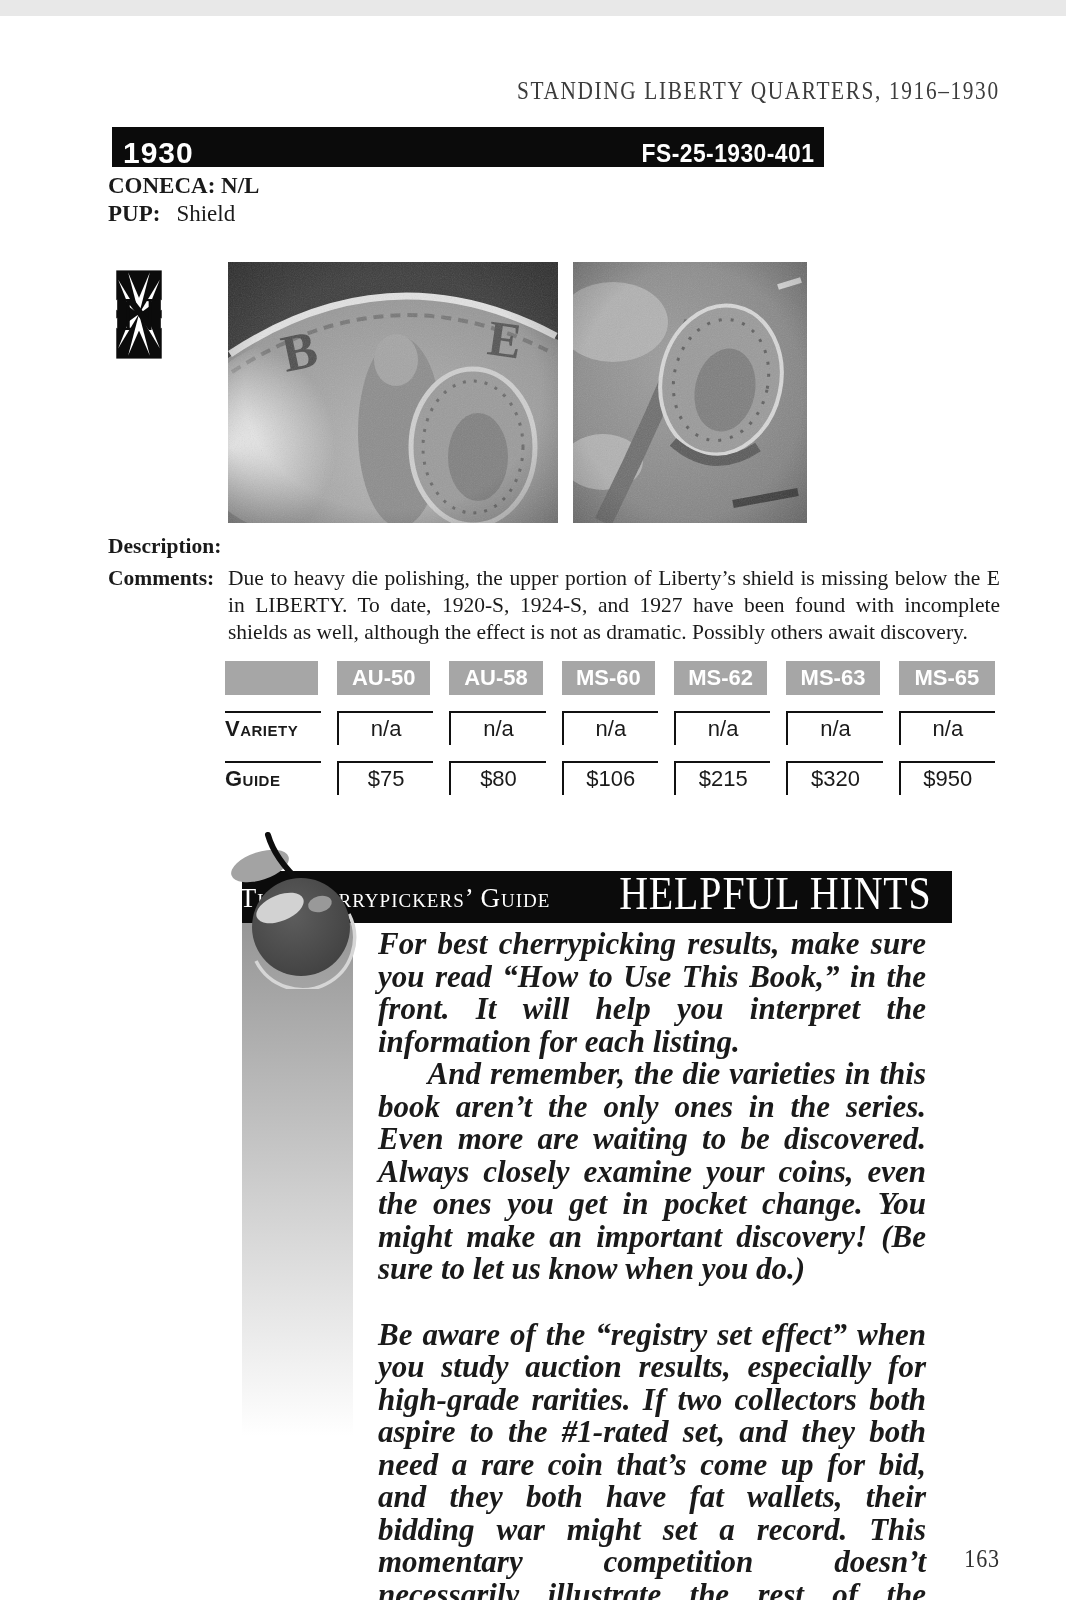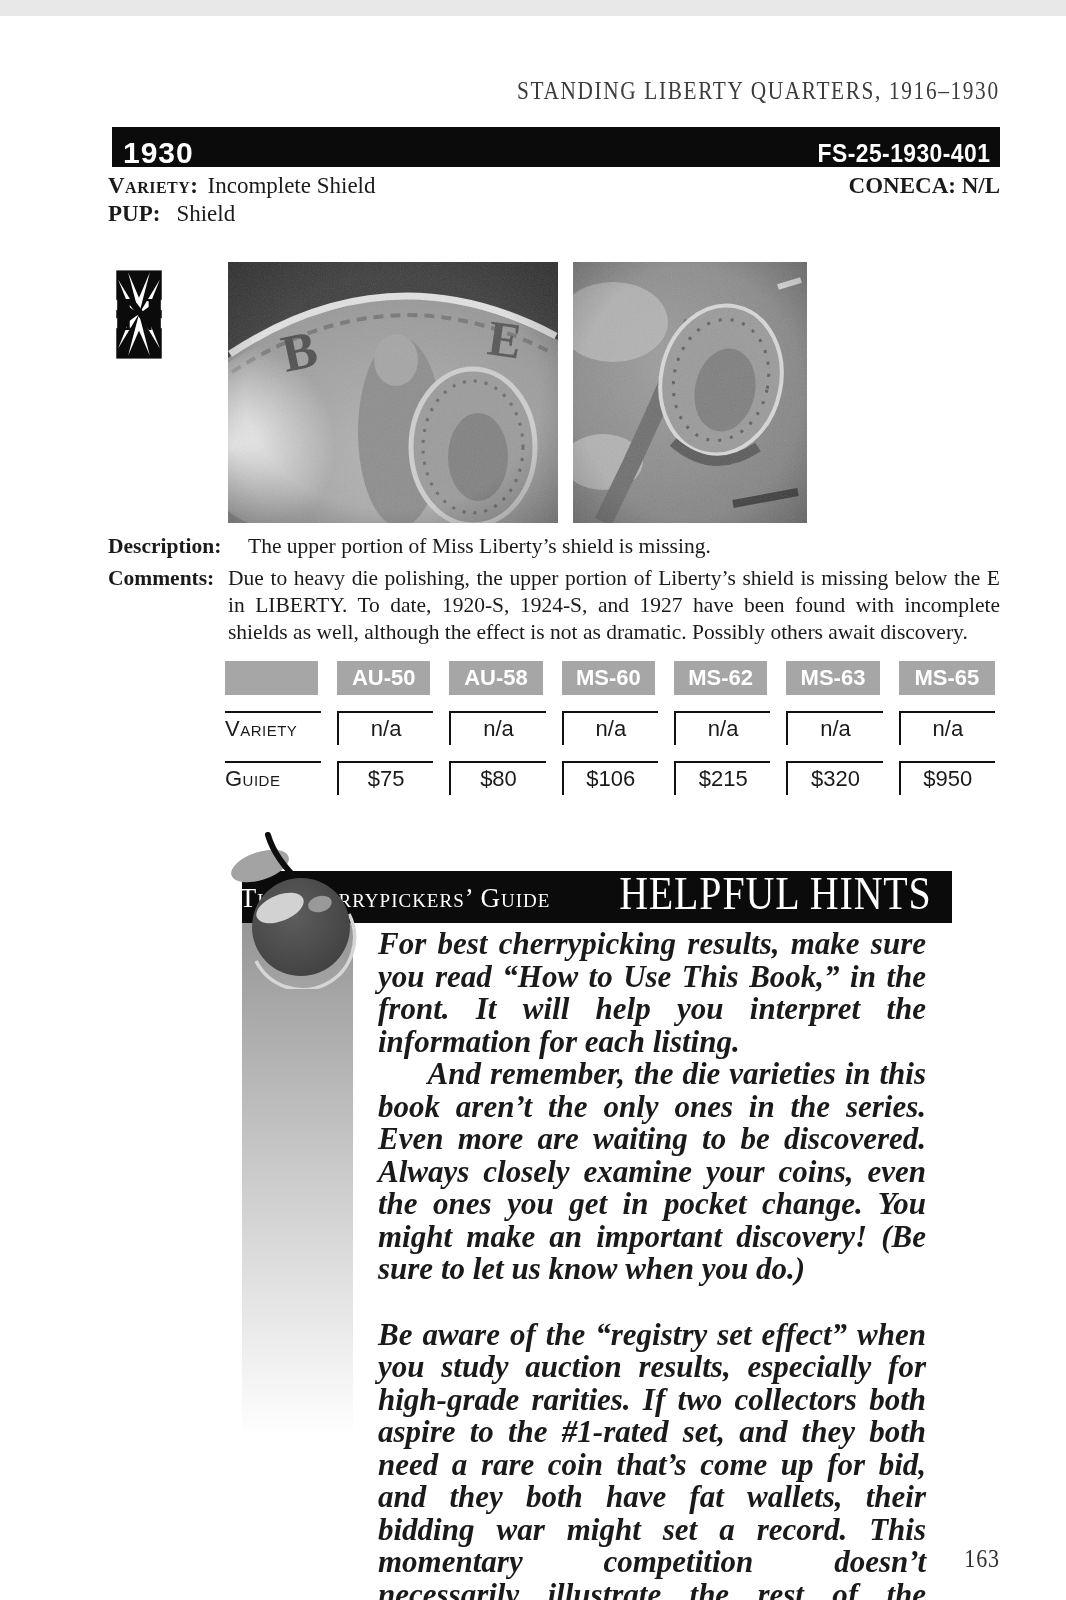--- a/index.html
+++ b/index.html
@@ -10,21 +10,21 @@
   }
   
   .running-head{
     position:absolute;top:60px;right:66px;
     font-family:"Liberation Serif",serif;font-size:26px;letter-spacing:2px;
     color:#3c3c3c;transform:scaleX(0.82);transform-origin:right center;
     white-space:nowrap;
   }
   
   .title-bar{
-    position:absolute;left:112px;top:111px;width:888px;height:40px;
+    position:absolute;left:112px;top:111px;width:712px;height:40px;
     background:#0b0b0b;display:flex;align-items:center;justify-content:space-between;
     box-sizing:border-box;padding:12px 10px 0 11px;
   }
   .title-year{
     font-family:"Liberation Sans",sans-serif;font-weight:700;font-size:30px;
     color:#ffffff;letter-spacing:1px;
   }
   .title-fs{
     font-family:"Liberation Sans",sans-serif;font-weight:700;font-size:26px;
     color:#ffffff;transform:scaleX(0.88);transform-origin:right center;letter-spacing:0.5px;
@@ -53,21 +53,21 @@
   .price-table{
     position:absolute;left:225px;top:645px;width:770px;
     display:grid;grid-template-columns:96px repeat(6,1fr);
     font-family:"Liberation Sans",sans-serif;
     gap:16px;
   }
   .pt-cell{height:34px;display:flex;align-items:center;justify-content:center;box-sizing:border-box;}
   .pt-head{background:#a6a6a6;color:#ffffff;font-weight:700;font-size:22px;border-right:3px solid #ffffff;}
   .pt-head-last{border-right:none;}
   .pt-rowlabel{
-    justify-content:flex-start;font-weight:400;font-variant:small-caps;font-size:22px;
+    justify-content:flex-start;font-weight:700;font-variant:small-caps;font-size:22px;
     border-top:2px solid #111111;letter-spacing:0.5px;
   }
   .pt-val{font-size:22px;border-top:2px solid #111111;border-left:2px solid #111111;}
   
   .hints-strip{
     position:absolute;left:242px;top:906px;width:111px;height:584px;
     background:linear-gradient(#969696,#d9d9d9 55%,#ffffff 88%);
   }
   .hints-bar{
     position:absolute;left:242px;top:855px;width:710px;height:52px;background:#0b0b0b;
@@ -104,23 +104,20 @@
 
   <div class="running-head">STANDING LIBERTY QUARTERS, 1916–1930</div>
 
   <div class="title-bar">
     <span class="title-year">1930</span>
     <span class="title-fs">FS-25-1930-401</span>
   </div>
 
   <div class="info-block">
     <div class="info-line">
-      <span>
-        <span class="sc-label">Variety:</span><span class="info-value">Incomplete Shield</span>
-      </span>
       <span class="b-label">CONECA: N/L</span>
     </div>
     <div class="info-line">
       <span>
         <span class="b-label">PUP:</span><span class="pup-value">Shield</span>
       </span>
     </div>
   </div>
 
   <svg class="n-badge" viewBox="-8 0 66 97">
@@ -198,21 +195,20 @@
     <ellipse cx="152" cy="128" rx="30" ry="42" transform="rotate(12 152 128)" fill="#7e7e7e"></ellipse>
     <path d="M100,180 Q140,215 185,185" stroke="#5a5a5a" stroke-width="10" fill="none"></path>
     <path d="M205,25 L228,18" stroke="#e0e0e0" stroke-width="6"></path>
     <path d="M160,242 L225,230" stroke="#3f3f3f" stroke-width="8"></path>
     <rect width="234" height="261" fill="url(#vigR)"></rect>
     <rect width="234" height="261" filter="url(#grain)" opacity="0.2"></rect>
   </svg>
 
   <div class="desc-row">
     <span class="field-label">Description:</span>
-    <span class="field-text">The upper portion of Miss Liberty’s shield is missing.</span>
   </div>
 
   <div class="comm-row">
     <span class="field-label">Comments:</span>
     <span class="field-text">Due to heavy die polishing, the upper portion of Liberty’s shield is missing below the E in LIBERTY. To date, 1920-S, 1924-S, and 1927 have been found with incomplete shields as well, although the effect is not as dramatic. Possibly others await discovery.</span>
   </div>
 
   <div class="price-table">
     <div class="pt-cell pt-head"></div>
     <div class="pt-cell pt-head">AU-50</div>

